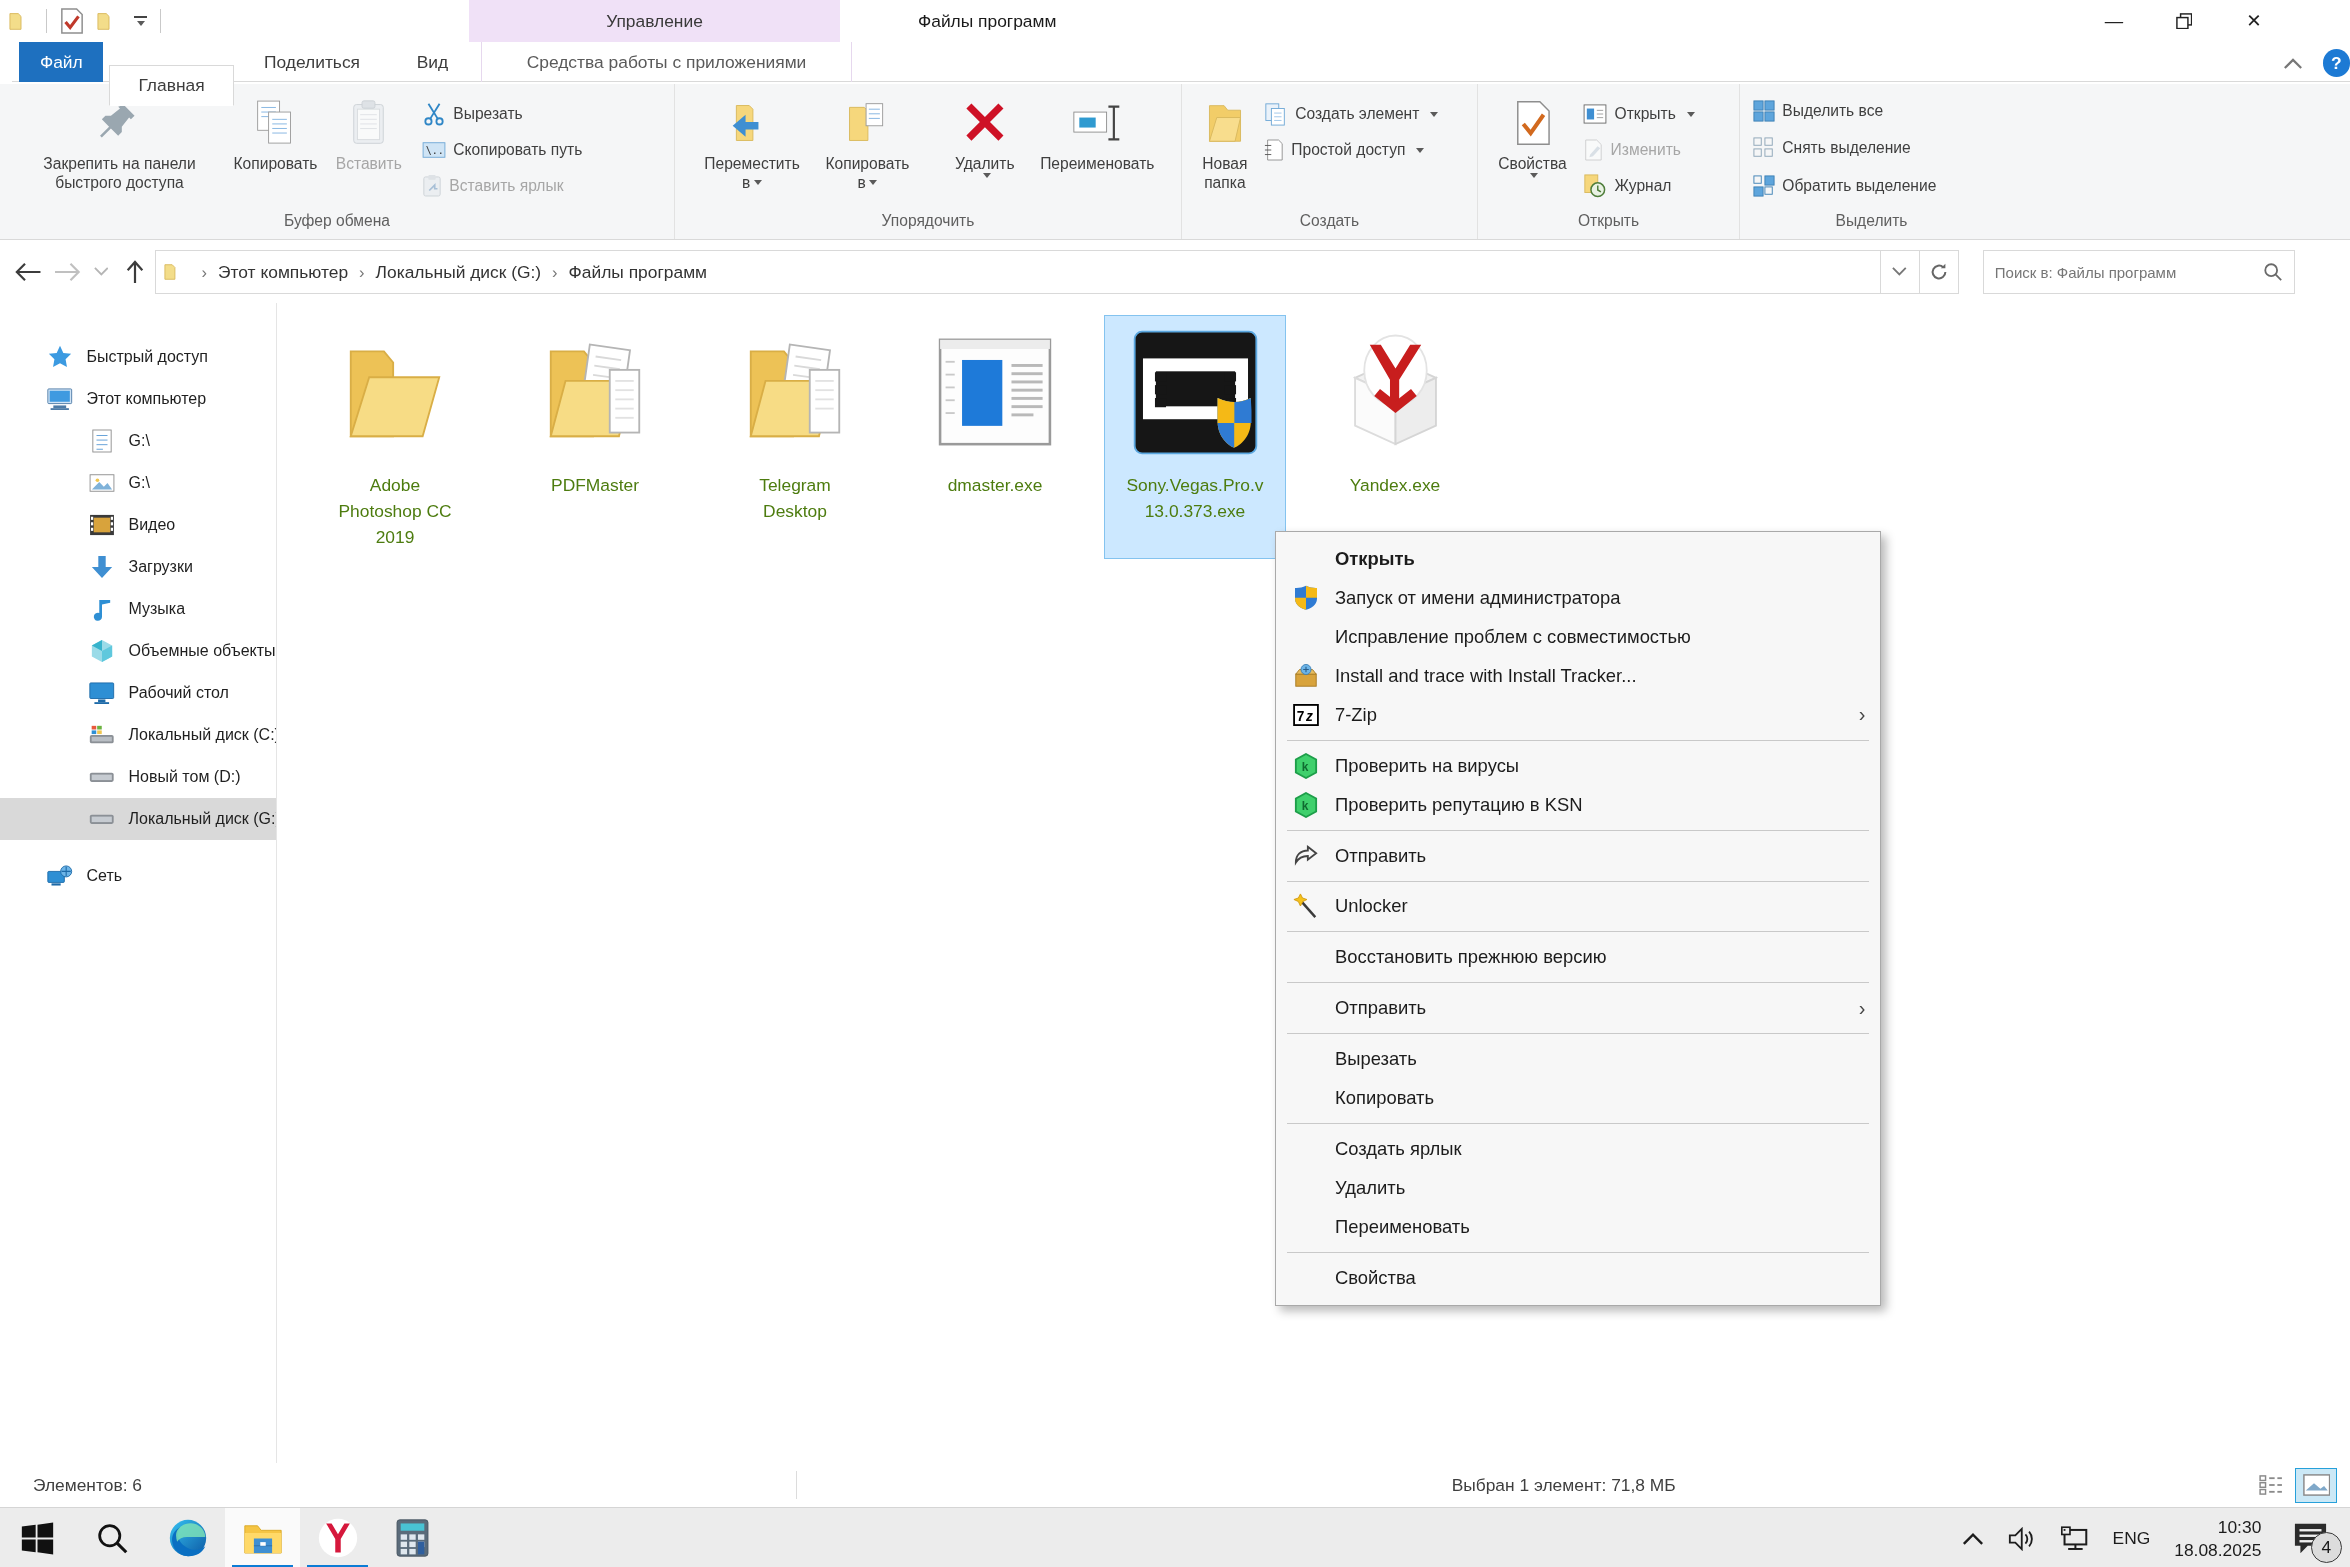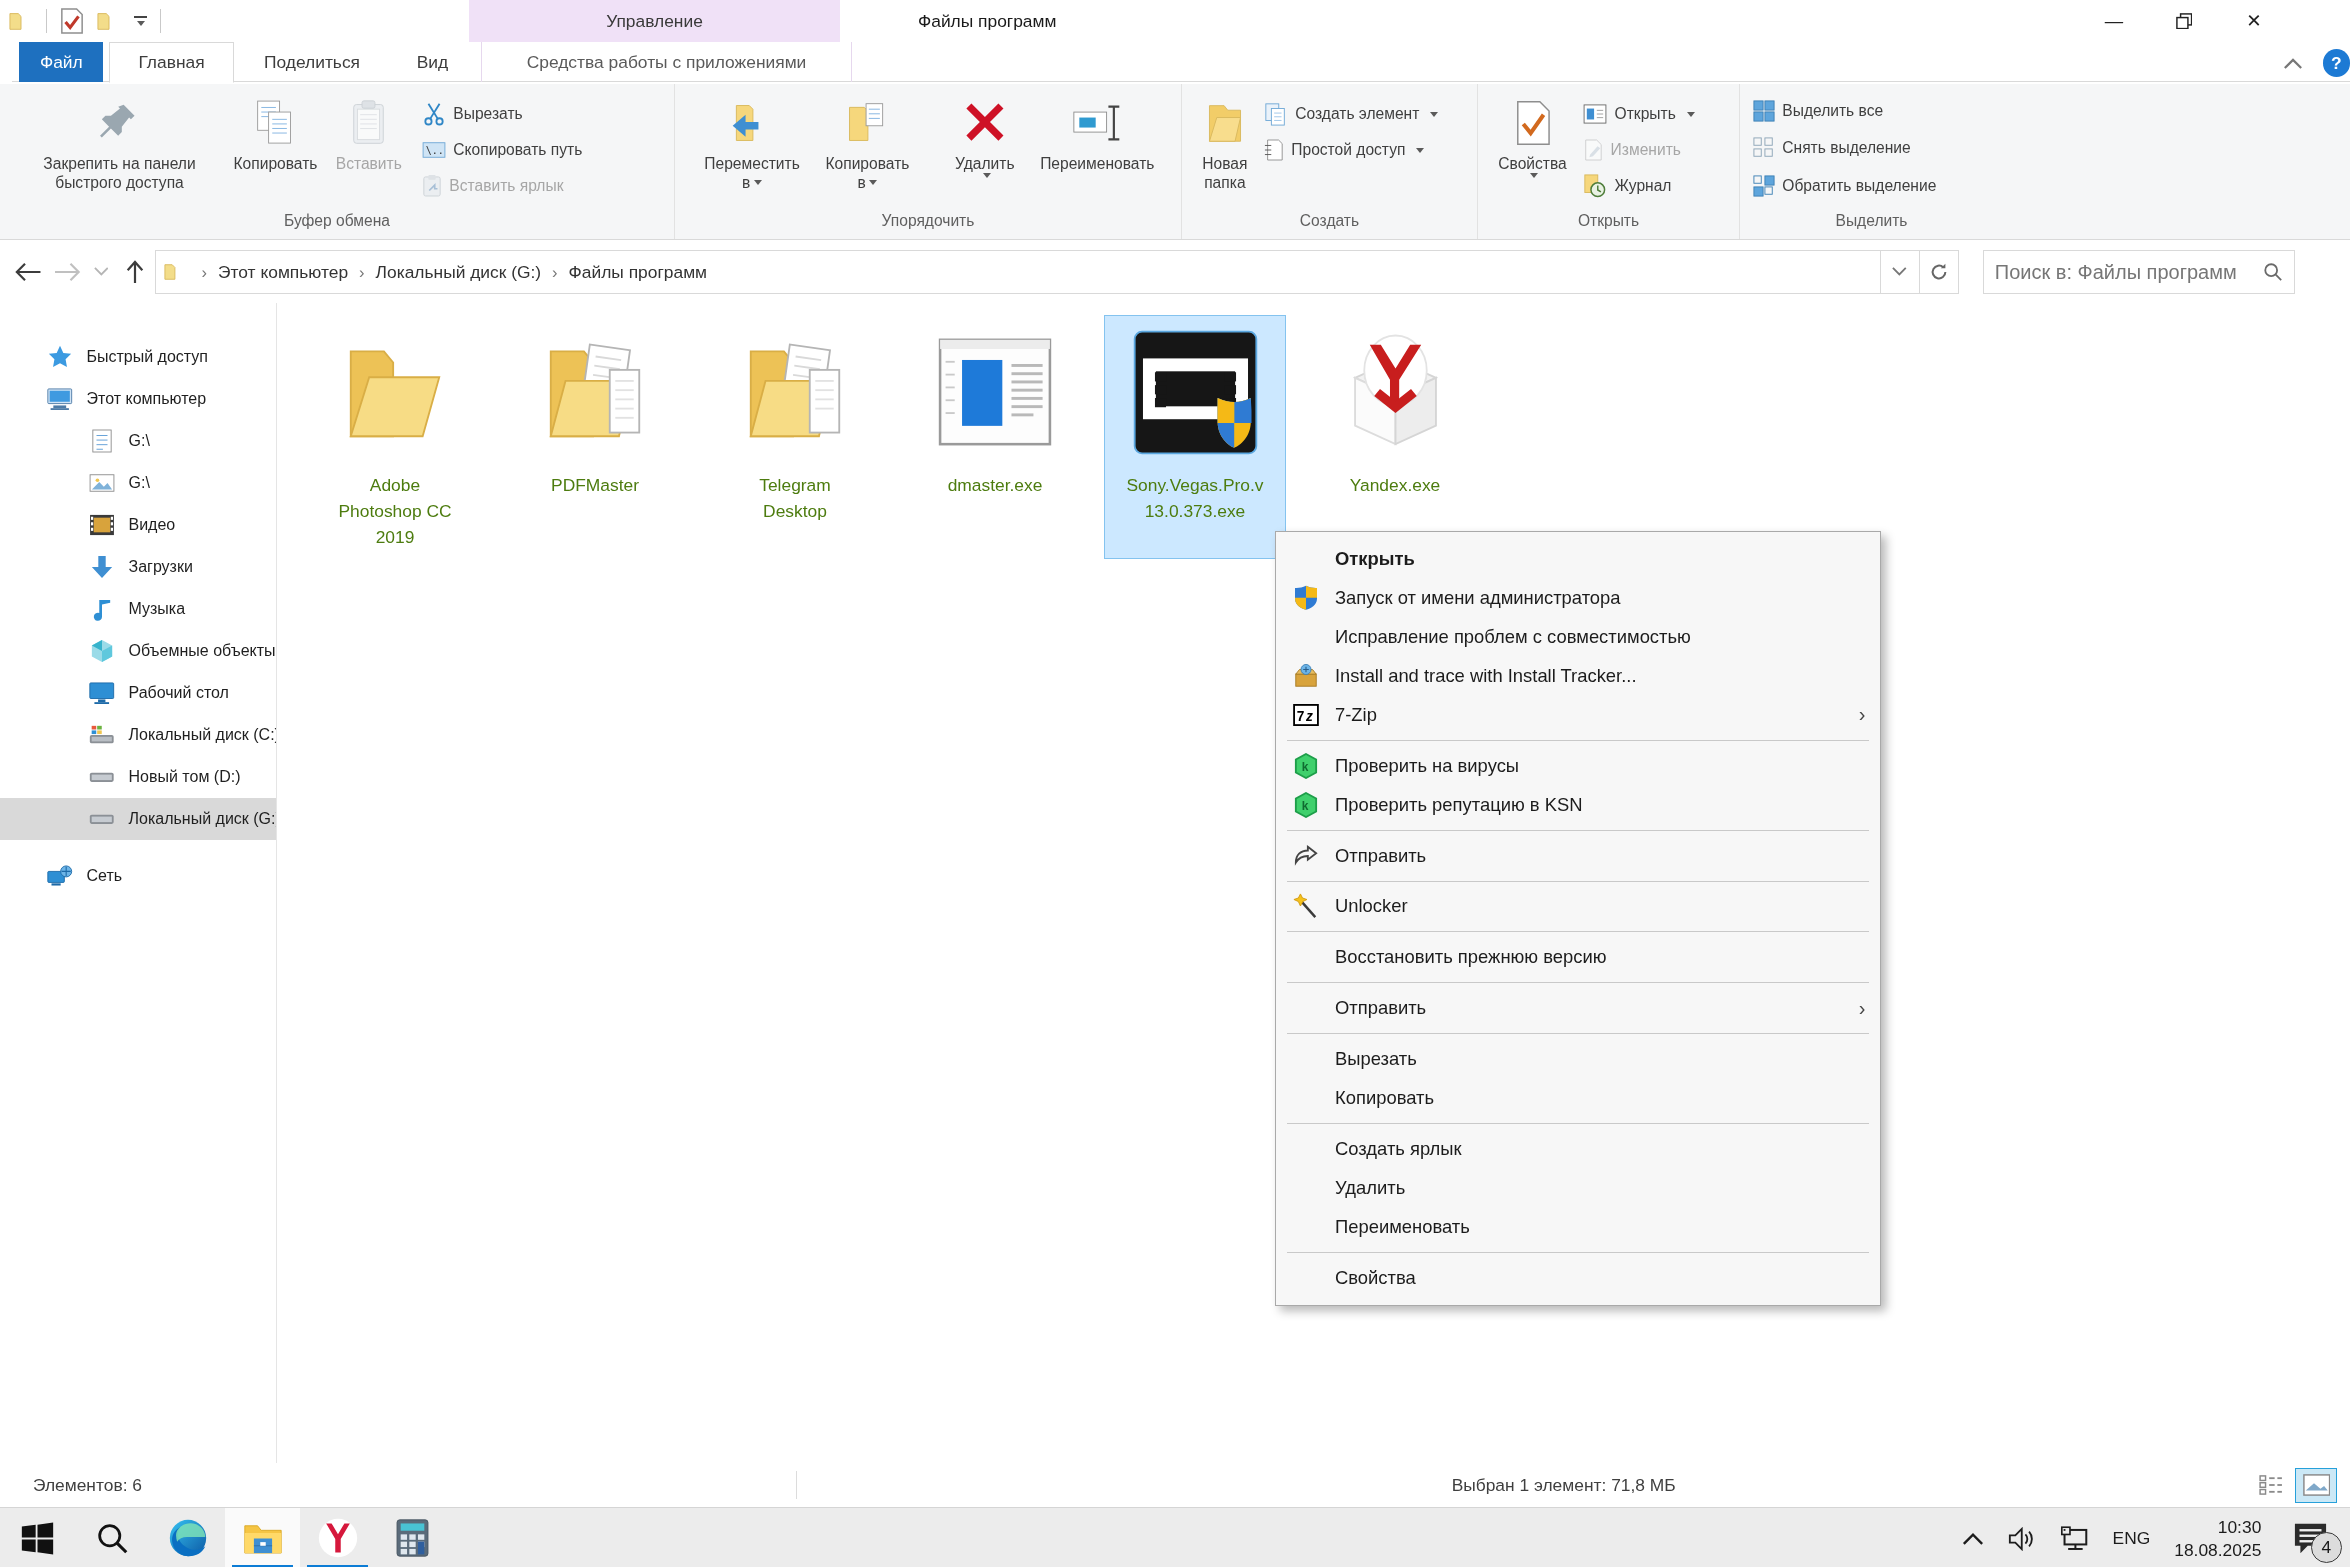--- a/index.html
+++ b/index.html
@@ -19,21 +19,21 @@
   .winbtn { width:70px; height:42px; display:flex; align-items:center; justify-content:center;
     font-size:18.4px; color:#222; }
 
   
   #tabrow { left:12px; top:42px; width:2351px; height:40px; background:#fff;
     border-bottom:0.9px solid #d9d9d9; }
   .tab { position:absolute; top:0; height:40px; display:flex; align-items:center;
     justify-content:center; font-size:17.4px; color:#3d3d3d; }
   .tab-file { left:7.3px; width:84px; background:#1e70bf; color:#fff; }
   .tab-active { background:#fff; border:0.9px solid #d9d9d9; border-bottom:0.9px solid #fff;
-    z-index:2; height:41px; }
+    z-index:2; height:41px;margin-top:23px; }
   .tab-ctx { left:469px; width:371px; color:#5a5a5a; border-left:0.9px solid #e6d8ee;
     border-right:0.9px solid #e6d8ee; }
   .ribbon-mini { position:absolute; top:7.3px; right:13px; display:flex; gap:20px; align-items:center; }
   .helpdot { width:27.5px; height:27.5px; border-radius:50%; background:#1d7ad4; color:#fff;
     font-size:17.4px; font-weight:bold; display:flex; align-items:center; justify-content:center; }
 
   
   #ribbon { left:0; top:84px; width:2351px; height:156px; background:#f5f6f7;
     border-bottom:0.9px solid #d9d9d9; display:flex; }
   .rgroup { position:relative; height:100%; border-right:0.9px solid #e2e2e2;
@@ -54,21 +54,21 @@
   
   #addrrow { left:0; top:241px; width:2351px; height:62px; background:#fff; display:flex;
     align-items:center; }
   .navbtn { width:40px; height:40px; display:flex; align-items:center; justify-content:center; }
   #breadcrumb-bar { width:1726px; height:44px; border:0.9px solid #d9d9d9; display:flex;
     align-items:center; padding:0 7.3px; gap:3.7px; font-size:17.4px; color:#333; }
   .crumb-sep { color:#777; font-size:16.5px; padding:0 7.3px; }
   .addr-sq { width:39px; height:44px; border:0.9px solid #d9d9d9; border-left:none; display:flex;
     align-items:center; justify-content:center; color:#666; }
   #searchbox { width:312px; height:44px; border:0.9px solid #d9d9d9; margin-left:24px; display:flex;
-    align-items:center; padding:0 11px; font-size:20px; color:#767676; justify-content:space-between; }
+    align-items:center; padding:0 11px; font-size:15px; color:#767676; justify-content:space-between; }
 
   
   #content { left:0; top:303px; width:2351px; height:1160px; background:#fff; }
   #sidebar { left:0; top:0; width:277px; height:100%; border-right:0.9px solid #e5e5e5;
     padding-top:33px; }
   .side-item { height:42px; display:flex; align-items:center; font-size:16px; color:#1f1f1f;
     white-space:nowrap; overflow:hidden; }
   .side-item .sicon { width:27.5px; display:flex; justify-content:center; margin-right:13px; flex:none; }
   .lvl0 { padding-left:46px; }
   .lvl1 { padding-left:88px; }

